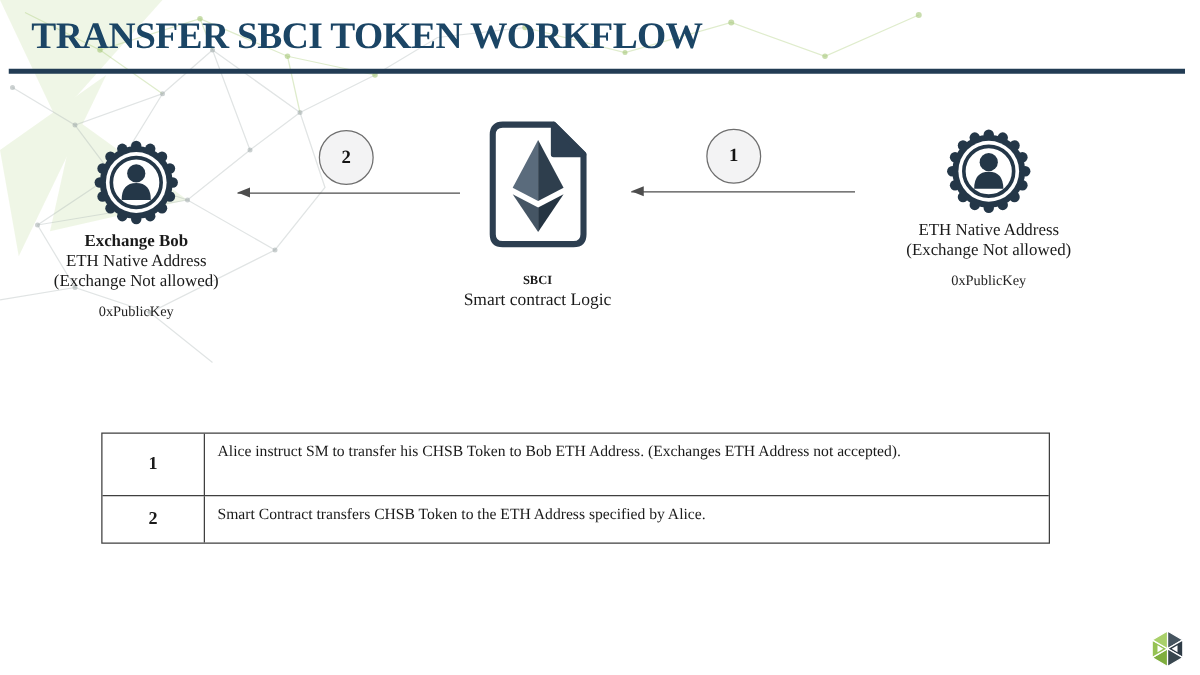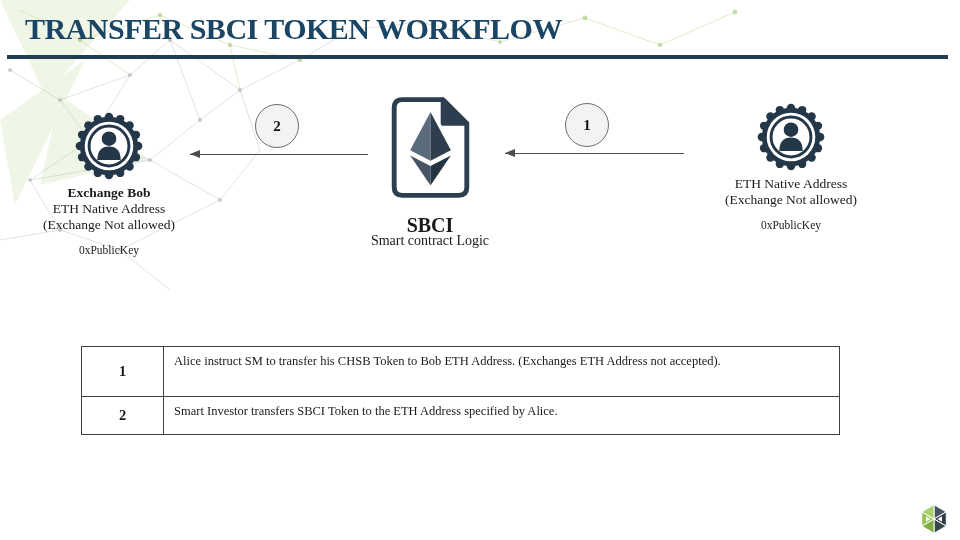--- a/index.html
+++ b/index.html
@@ -14,21 +14,21 @@
   }
   .title-rule{position:absolute;left:7px;top:55px;width:941px;height:4px;background:#223c54;}
 
   .node{position:absolute;text-align:center;}
   .node .icon-wrap{display:flex;justify-content:center;margin-bottom:4px;}
   .node-name{font-weight:bold;font-size:13.5px;line-height:16px;}
   .node-line{font-size:13.5px;line-height:16px;}
   .node-key{font-size:11.5px;margin-top:11px;color:#222;}
 
   .contract-label{position:absolute;text-align:center;}
-  .contract-name{font-weight:bold;font-size:20px;line-height:16px;}
+  .contract-name{font-weight:bold;font-size:10px;line-height:16px;}
   .contract-line{font-size:14px;line-height:16px;}
 
   .arrow{position:absolute;height:1px;background:#4d4d4d;}
   .arrow .head{
     position:absolute;left:0;top:-4px;width:0;height:0;
     border-top:4px solid transparent;border-bottom:4px solid transparent;
     border-right:10px solid #4d4d4d;
   }
   .step-circle{
     position:absolute;width:44px;height:44px;border-radius:50%;
@@ -205,21 +205,21 @@
   <div class="steps-table">
     <div class="trow first">
       <div class="tnum">1</div>
       <div class="tcell">
         <div>Alice instruct SM to transfer his CHSB Token to Bob ETH Address. (Exchanges ETH Address not accepted).</div>
       </div>
     </div>
     <div class="trow second">
       <div class="tnum">2</div>
       <div class="tcell">
-        <div>Smart Investor transfers SBCI Token to the ETH Address specified by Alice.</div>
+        <div>Smart Contract transfers CHSB Token to the ETH Address specified by Alice.</div>
       </div>
     </div>
   </div>
 
   <svg class="logo" width="32" height="32" viewBox="0 0 36 36">
     <g stroke="#ffffff" stroke-width="1.1" stroke-linejoin="round">
       <polygon points="18,18 18,2 31.8,10" fill="#46545f"></polygon>
       <polygon points="18,18 31.8,10 31.8,26" fill="#2e3b46"></polygon>
       <polygon points="18,18 31.8,26 18,34" fill="#39474f"></polygon>
       <polygon points="18,18 18,34 4.2,26" fill="#7fae3e"></polygon>

